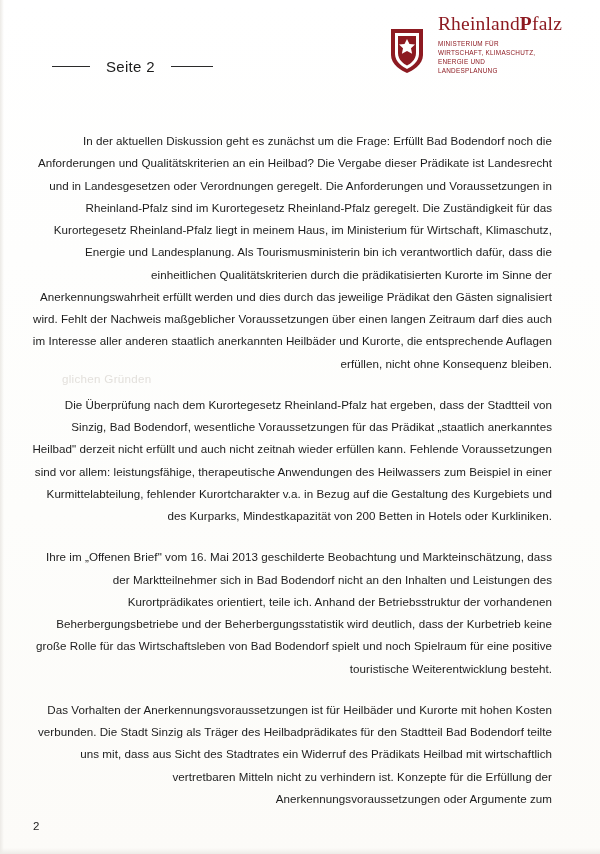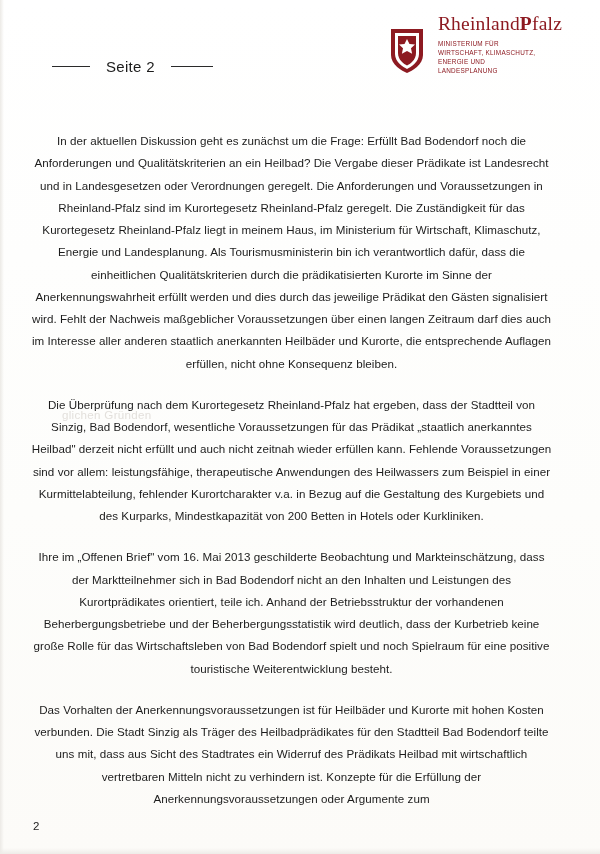--- a/index.html
+++ b/index.html
@@ -100,38 +100,37 @@
   
   .content {
     position: absolute;
     top: 130px;
     left: 31px;
     width: 521px;
   }
   .para {
     font-size: 11.6px;
     line-height: 1.92;
-    text-align: center;
+    text-align: right;
     color: #1c1c1c;
     margin: 0 0 19px 0;
     letter-spacing: 0.05px;
   }
   .para:last-child { margin-bottom: 5px; }
 
   
   .ghost {
     position: absolute;
     left: 62px;
     top: 372px;
     font-size: 11.6px;
     color: #e3e0dc;
     letter-spacing: 0.3px;
     pointer-events: none;
     user-select: none;
-    margin-top: 36px;
   }
 
   .footer-number {
     position: absolute;
     left: 33px;
     bottom: 22px;
     font-size: 11.5px;
     color: #1c1c1c;
   }
 

